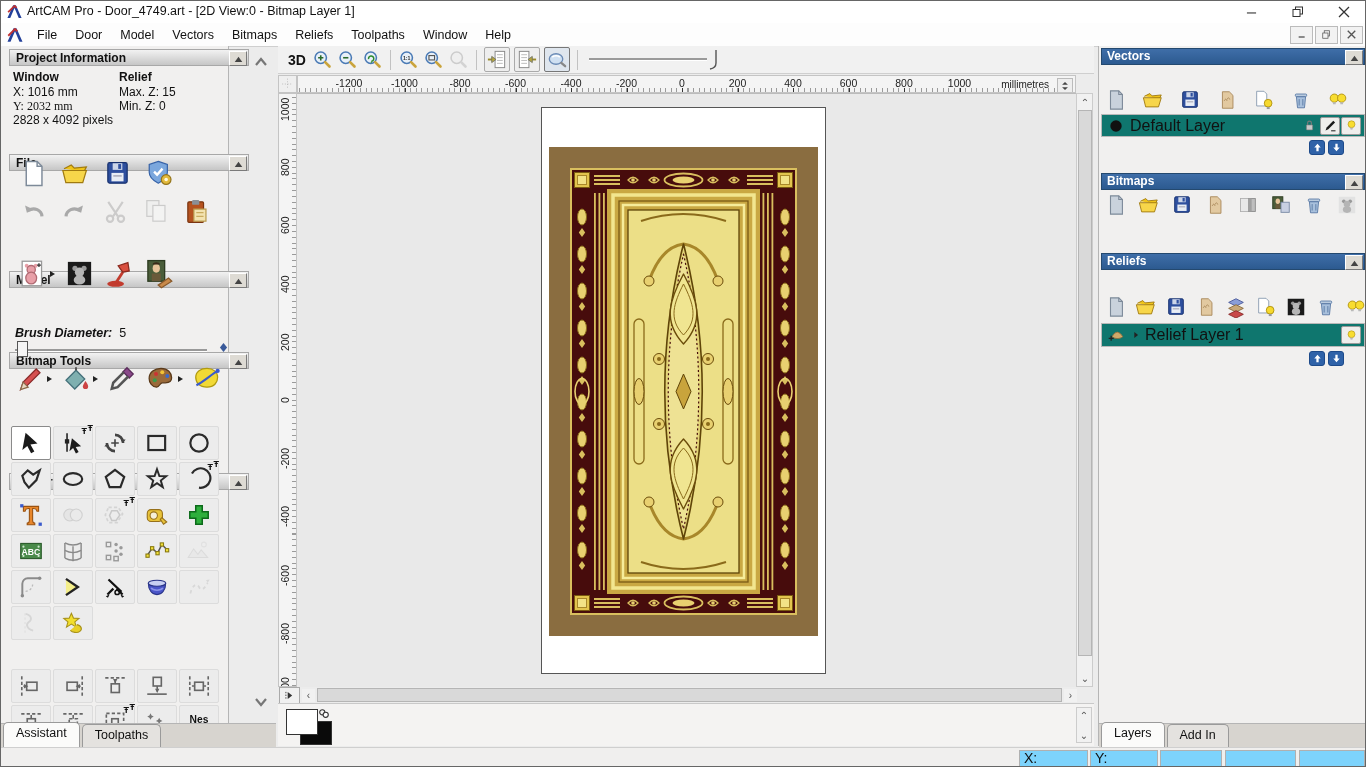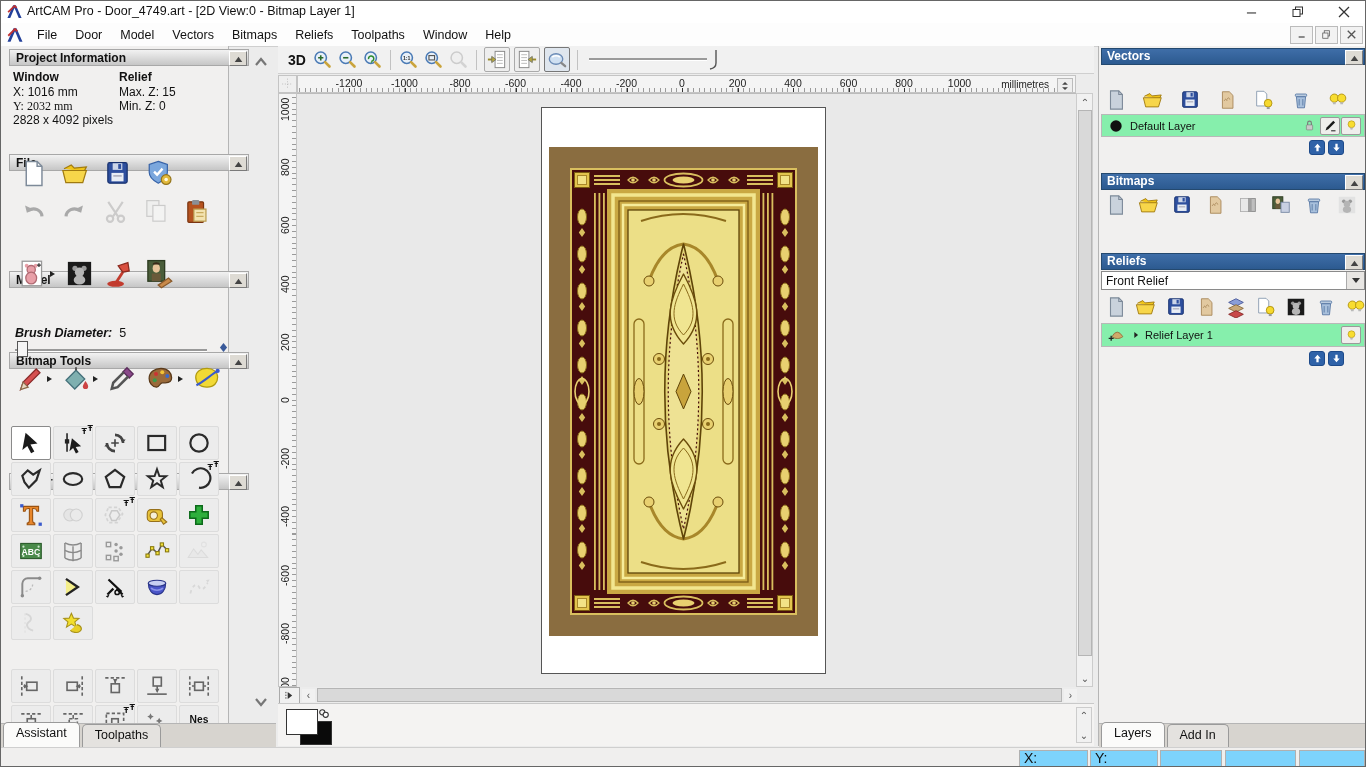--- a/index.html
+++ b/index.html
@@ -81,22 +81,22 @@
   
   .rightpanel{left:1097px;top:45px;width:269px;height:700px;background:#f1f0ef;border-left:1px solid #b5b5b5;box-sizing:border-box;}
   .rp-row{position:absolute;display:flex;align-items:center;}
   .rp-row .icw{width:22px;height:22px;}
   .dropdown{position:absolute;height:19px;background:#fff;border:1px solid #8a8a8a;box-sizing:border-box;
             font-size:12px;display:flex;align-items:center;}
   .dropdown .dd-text{flex:1;padding-left:4px;}
   .dd-btn{width:17px;height:100%;background:#e8e6e3;border-left:1px solid #aaa;
           display:flex;align-items:center;justify-content:center;}
   .dd-arrow{width:0;height:0;border-top:5px solid #333;border-left:4px solid transparent;border-right:4px solid transparent;}
-  .layer-row{position:absolute;background:#86efac;border:1px solid #b8b8b8;box-sizing:border-box;
-             display:flex;align-items:center;font-size:11px;}
+  .layer-row{position:absolute;background:#0f766e;border:1px solid #b8b8b8;box-sizing:border-box;
+             display:flex;align-items:center;font-size:16px;}
   .mini-btn{width:20px;height:18px;background:#efeeec;border:1px solid #9a9a9a;border-radius:2px;
             display:flex;align-items:center;justify-content:center;box-sizing:border-box;}
   .bluebtn{width:16px;height:15px;background:#2f62a8;border:1px solid #1d4a8a;border-radius:3px;
            display:flex;align-items:center;justify-content:center;box-sizing:border-box;}
   .bluebtn svg{width:11px;height:11px;}
   
   .statusbar{left:0;top:746px;width:1366px;height:21px;background:#f0efee;border-top:1px solid #cfcfcf;box-sizing:border-box;}
   .status-cell{position:absolute;top:2px;height:20px;background:#7dd3fc;border:1px solid #b0b0b0;
                font-size:14px;line-height:15px;padding-left:4px;box-sizing:border-box;}
 </style>
@@ -1233,26 +1233,20 @@
       </div>
 
     <div class="hdr-blue" style="position:absolute;left:2px;top:207px;width:264px;">
       <span>Reliefs</span>
       <span class="collapse">
           <svg width="9" height="8" viewBox="0 0 12 10">
             <path d="M1 9l5-7 5 7z" fill="#444"></path>
           </svg>
         </span>
     </div>
-    <div class="dropdown" style="left:2px;top:225px;width:264px;">
-      <span class="dd-text">Front Relief</span>
-      <span class="dd-btn">
-          <span class="dd-arrow"></span>
-        </span>
-    </div>
     <div class="rp-row" style="left:6px;top:250px;gap:8px;">
         <span class="icw" style="width: 22px; height: 22px;">
           <span class="ic"><svg viewBox="0 0 24 24">
               <path d="M6 2h9l4 4v16H6z" fill="#c9d2dc" stroke="#7d8a99" stroke-width="1.2"></path>
               <path d="M15 2v4h4" fill="none" stroke="#7d8a99" stroke-width="1.2"></path>
             </svg></span>
         </span>
         <span class="icw" style="width: 22px; height: 22px;">
           <span class="ic"><svg viewBox="0 0 24 24">
               <path d="M2.5 8l6-3 2.5 2.5 10-1-2 4" fill="#f0c419" stroke="#a07a10"></path>

